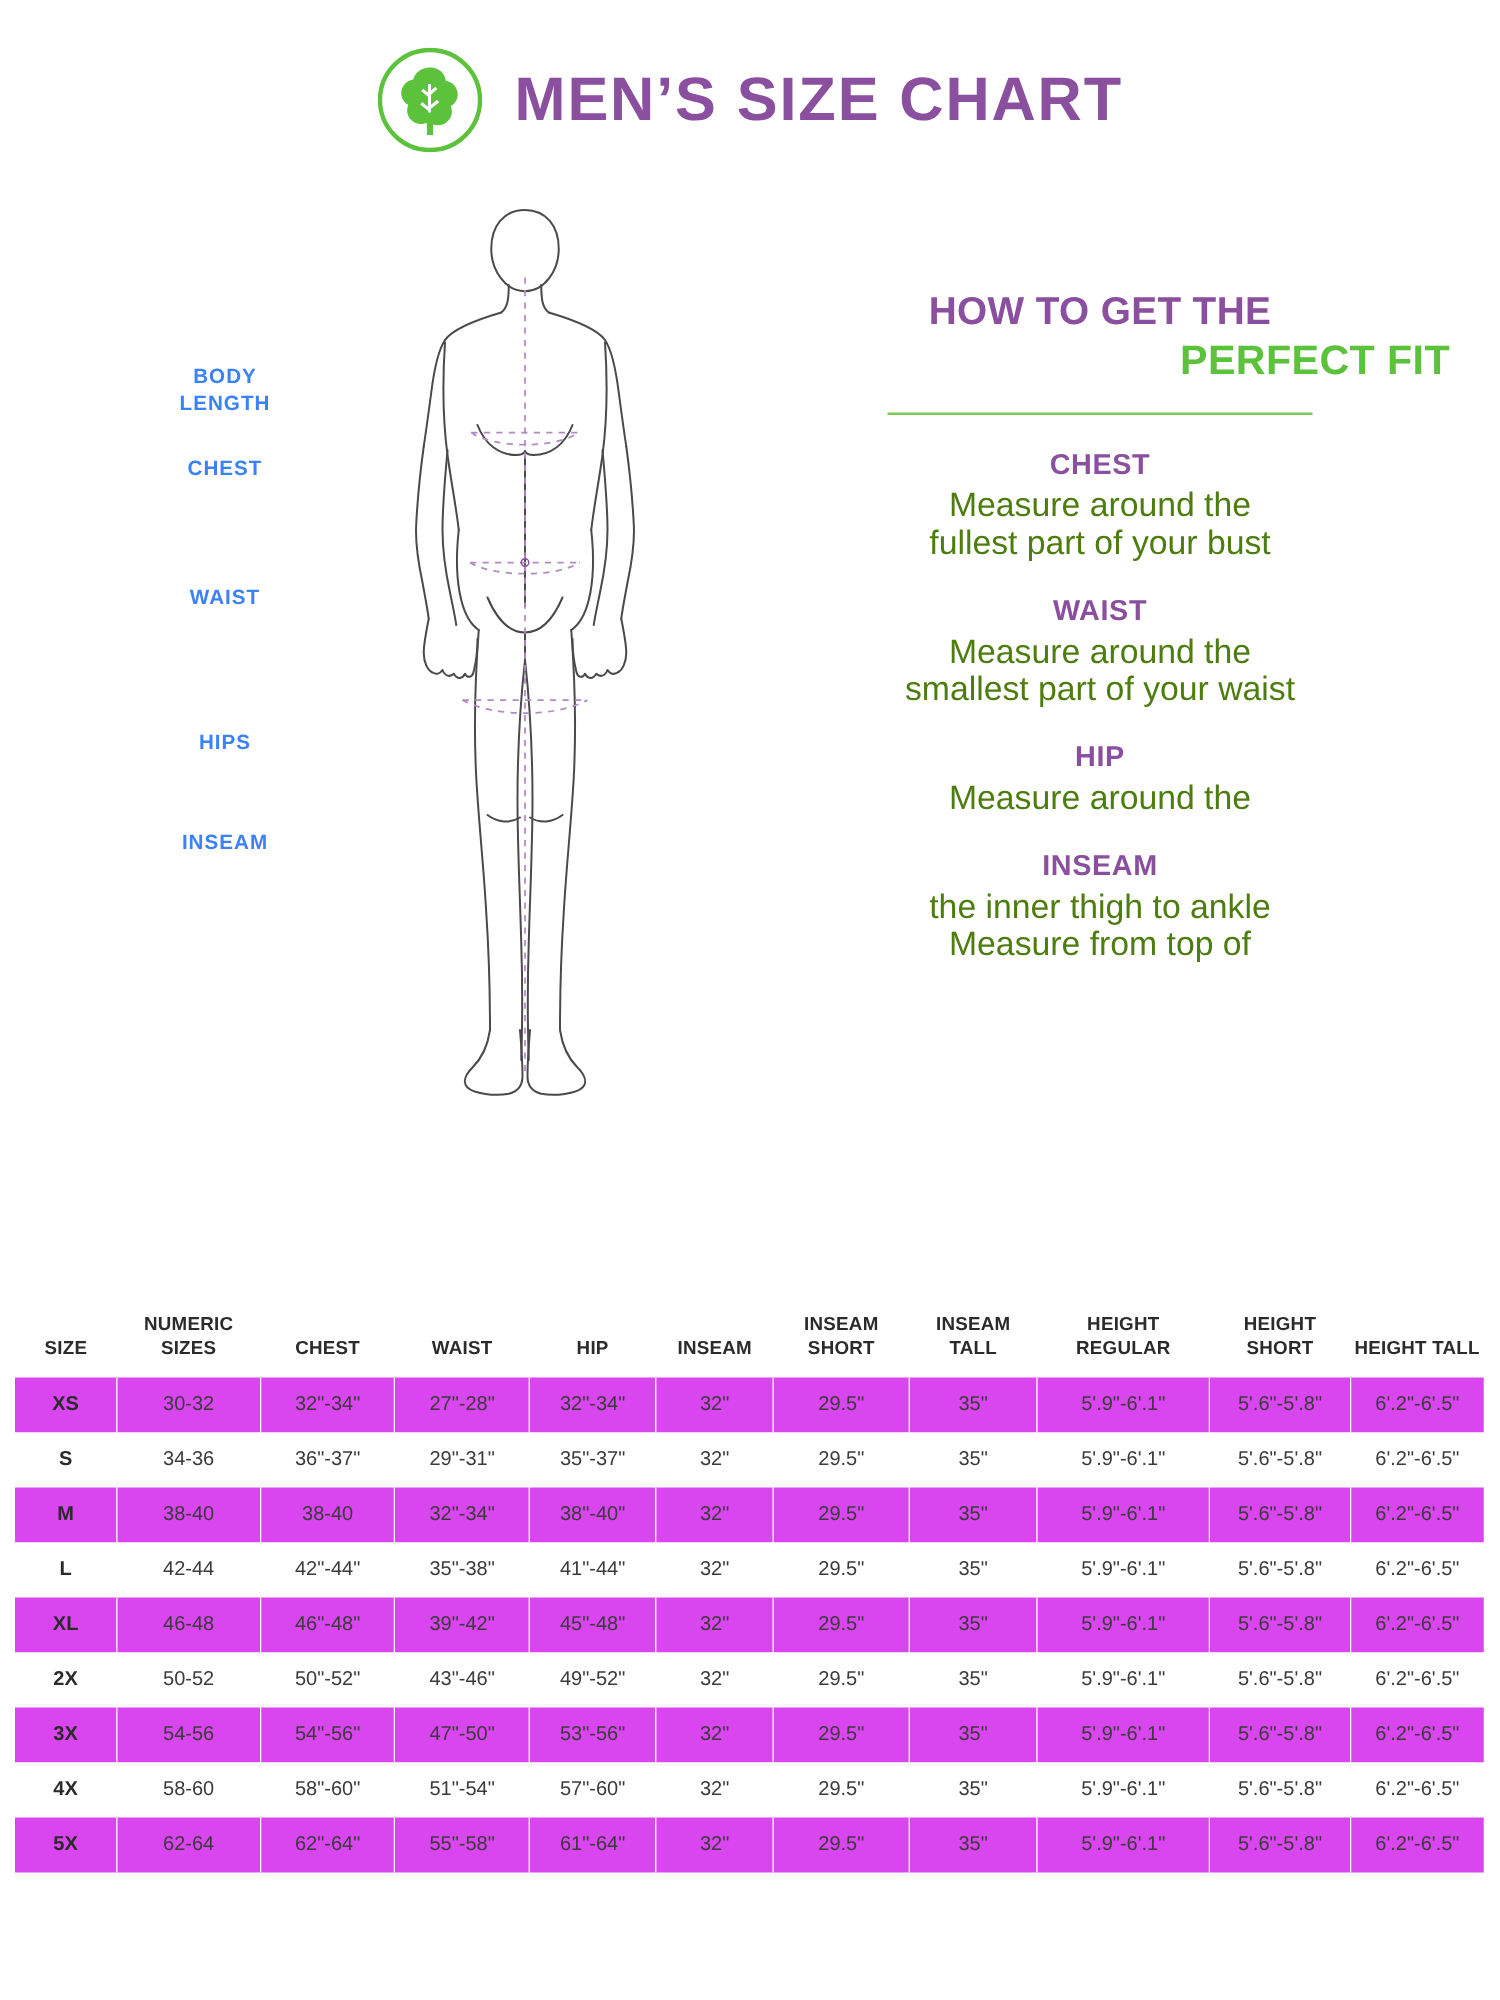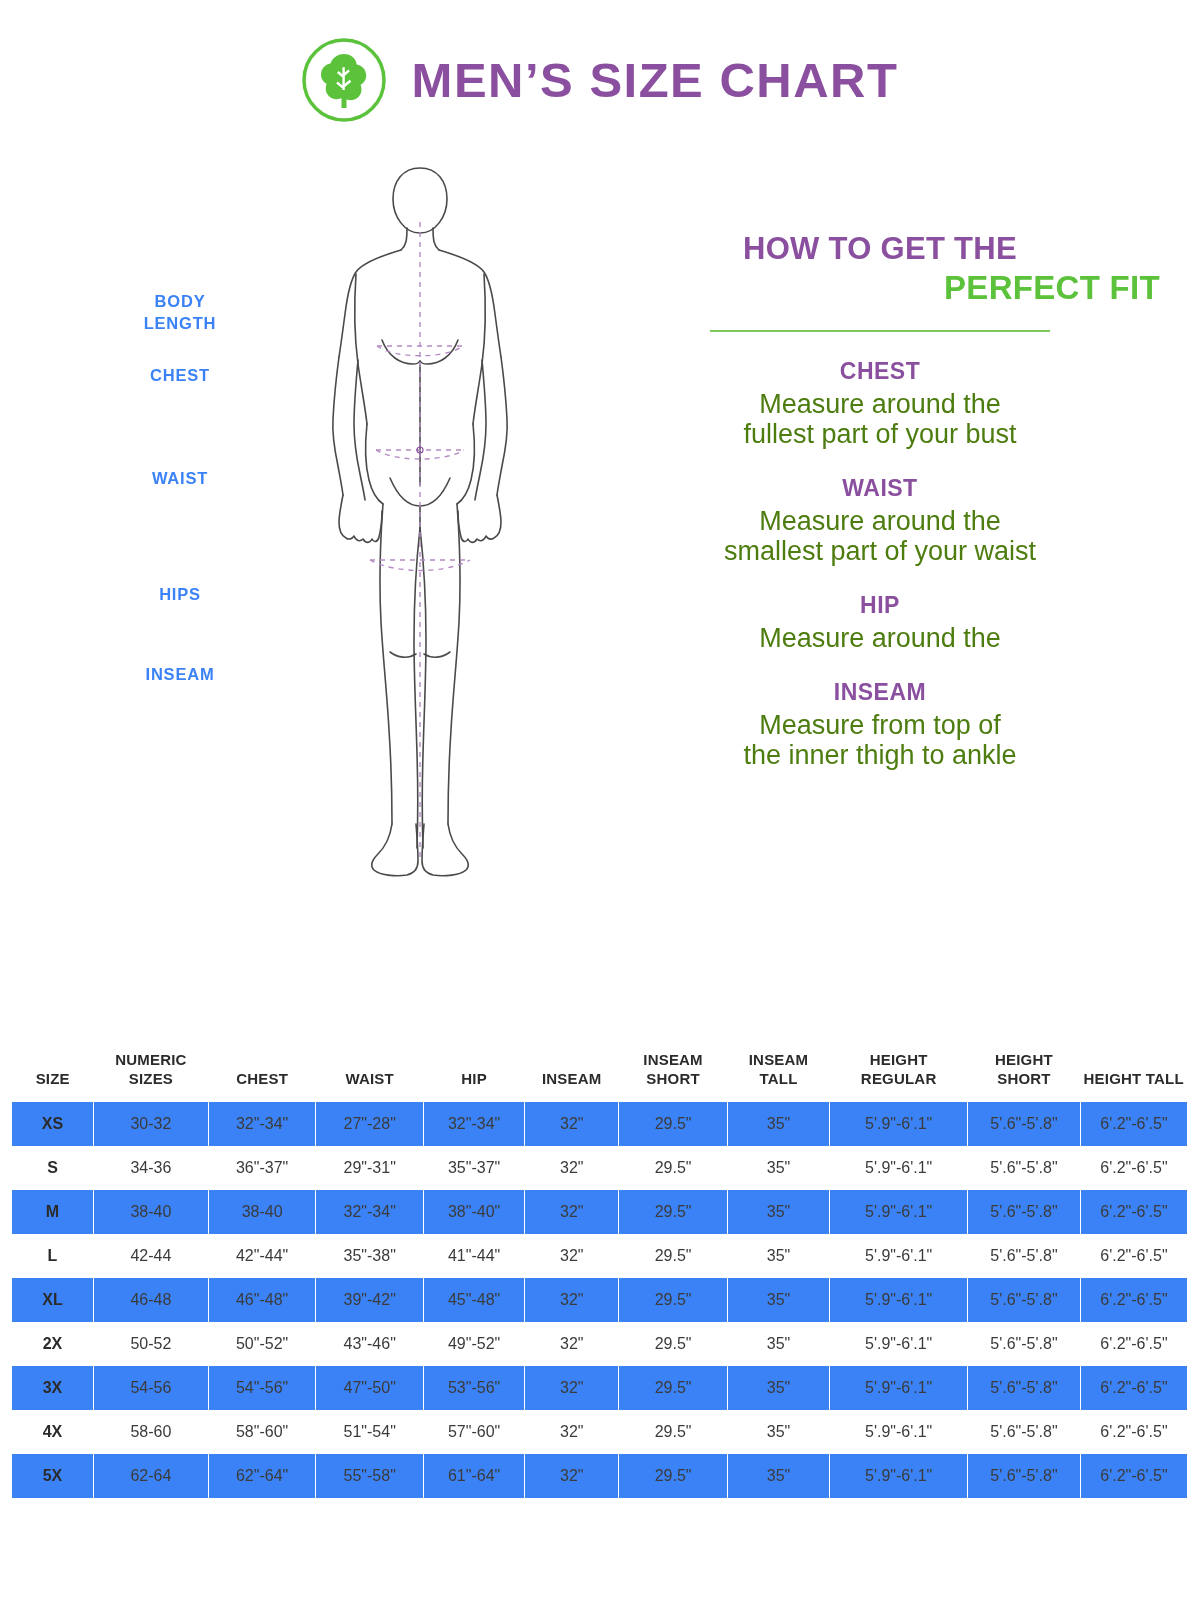--- a/index.html
+++ b/index.html
@@ -141,21 +141,21 @@
     letter-spacing: 0.2px;
   }
   tbody td {
     font-size: 16px;
     text-align: center;
     color: #3b3b3b;
     padding: 13px 2px;
     border-right: 1px solid #ffffff;
   }
   tbody td:last-child { border-right: none; }
-  tbody tr.shaded td { background: #3b82f6; }
+  tbody tr.shaded td { background: #d946ef; }
   tbody tr.plain td { background: #ffffff; }
   tbody td.size-cell { font-weight: bold; color: #2b2b2b; }
 
   col.c-size    { width: 78px; }
   col.c-num     { width: 110px; }
   col.c-chest   { width: 103px; }
   col.c-waist   { width: 103px; }
   col.c-hip     { width: 97px; }
   col.c-inseam  { width: 90px; }
   col.c-ins     { width: 104px; }
@@ -265,22 +265,22 @@
       <p>smallest part of your waist</p>
     </div>
 
     <div class="meas-block">
       <h3>HIP</h3>
       <p>Measure around the</p>
     </div>
 
     <div class="meas-block">
       <h3>INSEAM</h3>
+      <p>the inner thigh to ankle</p>
       <p>Measure from top of</p>
-      <p>the inner thigh to ankle</p>
     </div>
   </div>
 
   <div class="table-wrap">
     <table>
       <colgroup>
         <col class="c-size">
           <col class="c-num">
           <col class="c-chest">
           <col class="c-waist">

